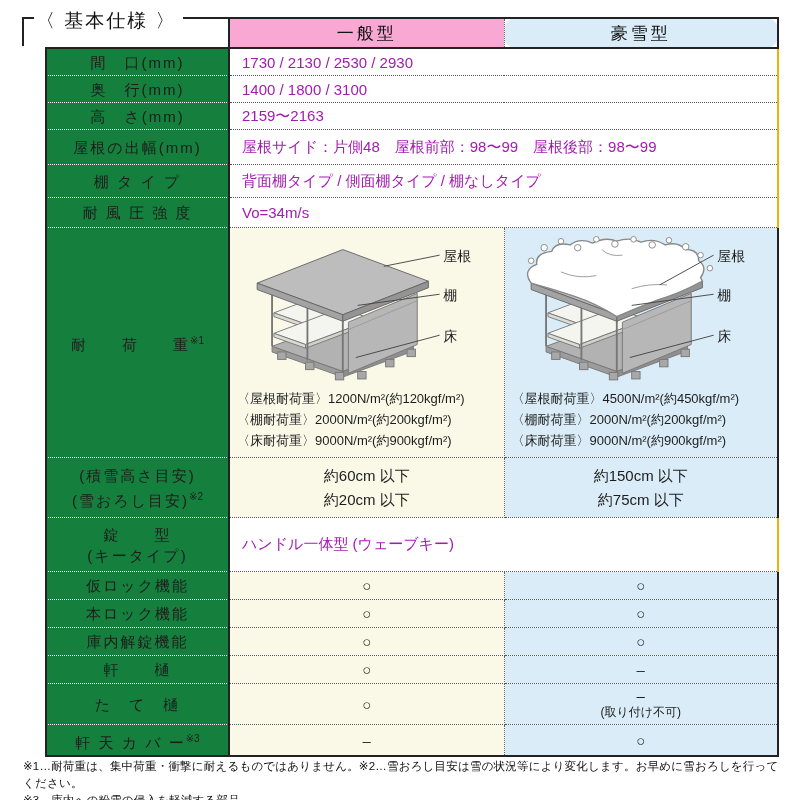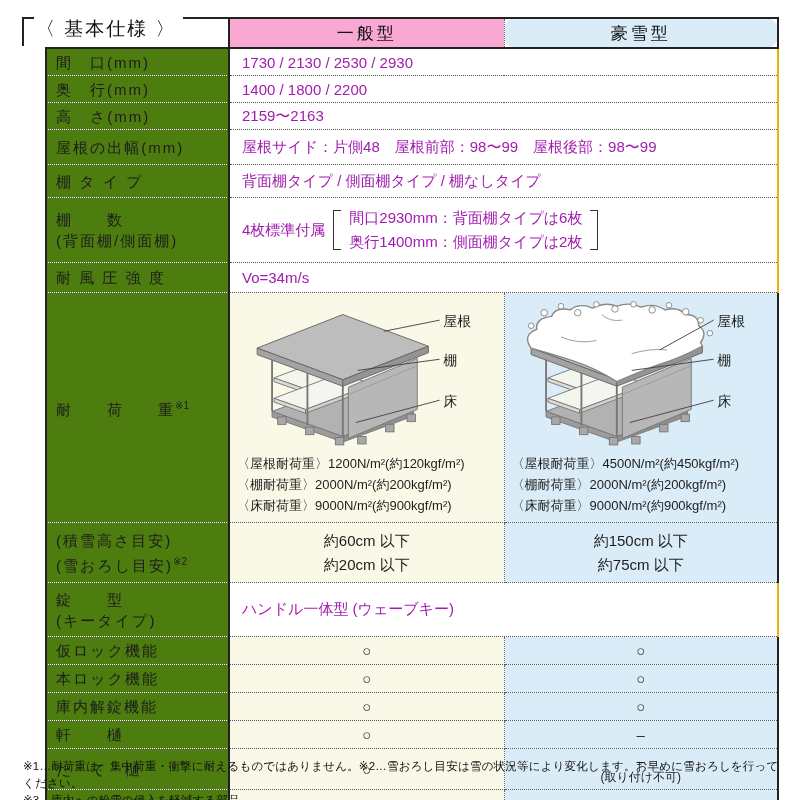--- a/index.html
+++ b/index.html
@@ -6,35 +6,35 @@
   body{
     width:800px;height:800px;background:#ffffff;position:relative;
     font-family:"Liberation Sans","DejaVu Sans",sans-serif;
     color:#1d1d1d; -webkit-font-smoothing:antialiased;
   }
   
   .corner-rule{position:absolute;left:22px;top:17px;width:14px;height:27px;
     border-left:2px solid #222;border-top:2px solid #222;}
   .title-rule{position:absolute;left:150px;top:17px;width:84px;height:0;
     border-top:2px solid #222;z-index:1;}
-  .page-title{position:absolute;left:34px;top:16px;z-index:2;background:#fff;
+  .page-title{position:absolute;left:34px;top:8px;z-index:2;background:#fff;
     font-size:19px;letter-spacing:2px;color:#111;padding:0 6px 0 2px;white-space:nowrap;}
   
   table.spec{position:absolute;left:45px;top:17px;width:732px;
     border-collapse:collapse;table-layout:fixed;}
   .spec td,.spec th{font-weight:normal;overflow:hidden;}
   col.c-label{width:183px;} col.c-gen{width:275px;} col.c-snow{width:274px;}
   .hdr th{height:26px;font-size:17px;letter-spacing:3px;text-align:center;color:#111;}
   th.blank{background:#fff;border:none;border-bottom:2px solid #222;}
   th.ghead{background:#f9a8d4;border-top:2px solid #222;border-left:2px solid #222;
     border-bottom:2px solid #222;border-right:1px dotted #666;}
   th.shead{background:#d9ecf7;border-top:2px solid #222;border-right:2px solid #222;
     border-bottom:2px solid #222;border-radius:12px;}
   td.label{border-left:2px solid #222;border-right:2px solid #222;
-    border-bottom:1px dotted #555;background:#4d7c0f;
+    border-bottom:1px dotted #555;background:#15803d;text-align:center;
     font-size:15px;letter-spacing:2px;color:#1d1d1d;padding:2px 9px;line-height:21px;}
   td.val{border-right:2px solid #eab308;border-bottom:1px dotted #555;background:#fff;
     text-align:left;font-size:15px;padding:2px 6px 2px 12px;color:#a21caf;}
   td.gcell{background:#faf8e7;border-right:1px dotted #666;border-bottom:1px dotted #555;
     text-align:center;font-size:15px;}
   td.scell{background:#d9ecf7;border-right:2px solid #222;border-bottom:1px dotted #555;
     text-align:center;font-size:15px;}
   tr.r-dim td{height:22px;} tr.r-roofover td{height:30px;} tr.r-shelftype td{height:28px;}
   tr.r-count td{height:60px;} tr.r-wind td{height:25px;}
   tr.r-snowg td{height:55px;} tr.r-lock td{height:49px;}
@@ -81,52 +81,35 @@
     <th class="ghead">一般型</th>
     <th class="shead">豪雪型</th>
   </tr>
 
   <tr class="r-dim">
     <td class="label">間　口(mm)</td>
     <td class="val" colspan="2">1730 / 2130 / 2530 / 2930</td>
   </tr>
   <tr class="r-dim">
     <td class="label">奥　行(mm)</td>
-    <td class="val" colspan="2">1400 / 1800 / 2200</td>
+    <td class="val" colspan="2">1400 / 1800 / 3100</td>
   </tr>
   <tr class="r-dim">
     <td class="label">高　さ(mm)</td>
     <td class="val" colspan="2">2159〜2163</td>
   </tr>
   <tr class="r-roofover">
     <td class="label">屋根の出幅(mm)</td>
     <td class="val" colspan="2">屋根サイド：片側48　屋根前部：98〜99　屋根後部：98〜99</td>
   </tr>
   <tr class="r-shelftype">
     <td class="label">棚 タ イ プ</td>
     <td class="val" colspan="2">背面棚タイプ / 側面棚タイプ / 棚なしタイプ</td>
   </tr>
 
-  <tr class="r-count">
-    <td class="label two-line">
-      <div>棚　　数</div>
-      <div>(背面棚/側面棚)</div>
-    </td>
-    <td class="val" colspan="2">
-      <div class="count-flex">
-        <span>4枚標準付属</span>
-        <span class="brk brk-l"></span>
-        <span class="brk-mid">
-          <div>間口2930mm：背面棚タイプは6枚</div>
-          <div>奥行1400mm：側面棚タイプは2枚</div>
-        </span>
-        <span class="brk brk-r"></span>
-      </div>
-    </td>
-  </tr>
 
   <tr class="r-wind">
     <td class="label">耐 風 圧 強 度</td>
     <td class="val" colspan="2">Vo=34m/s</td>
   </tr>
 
   <tr>
     <td class="label">
       <span>耐　　荷　　重</span><sup class="mark">※1</sup>
     </td>

